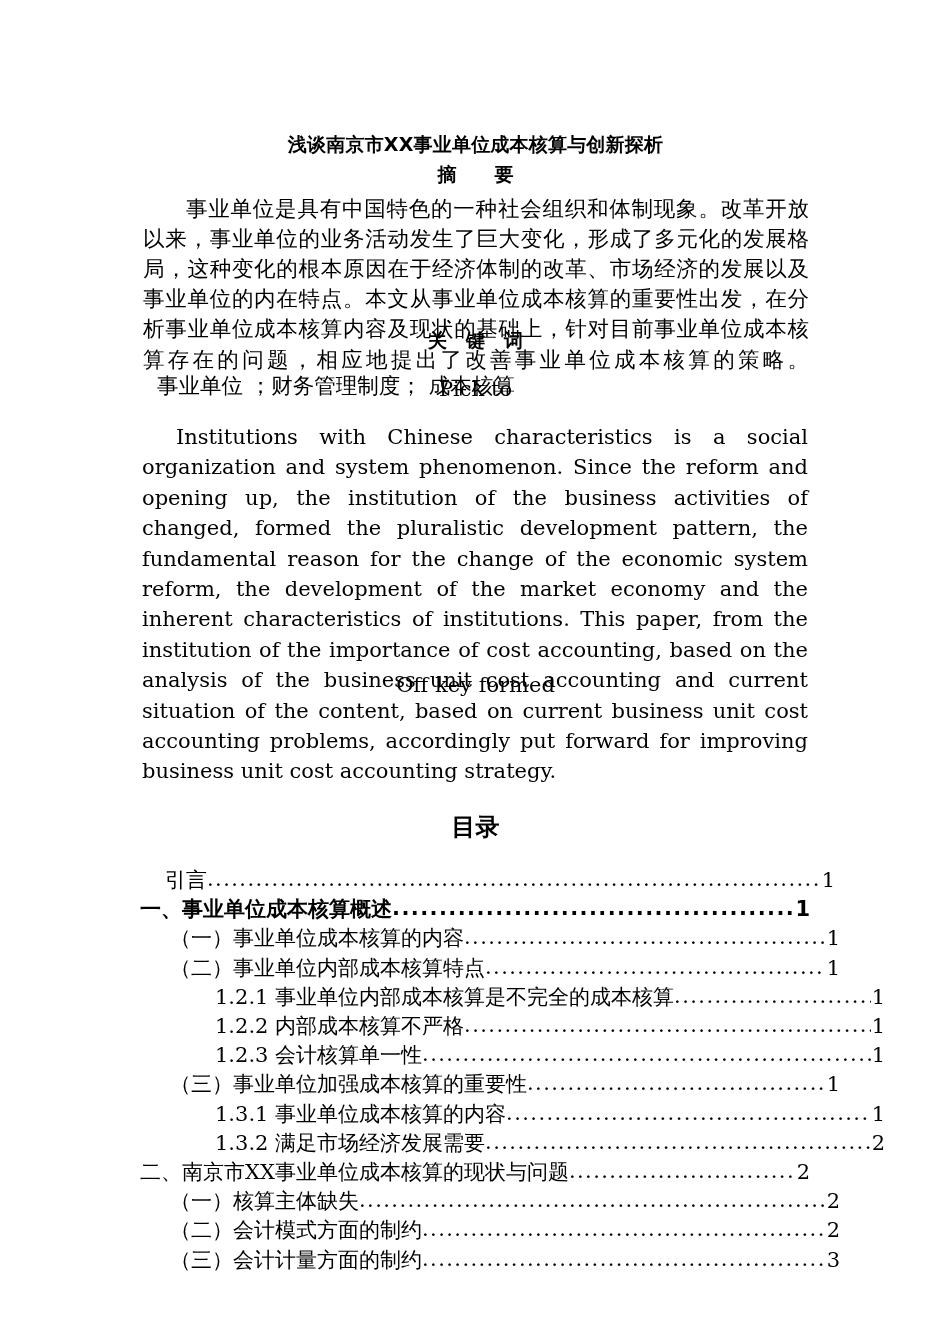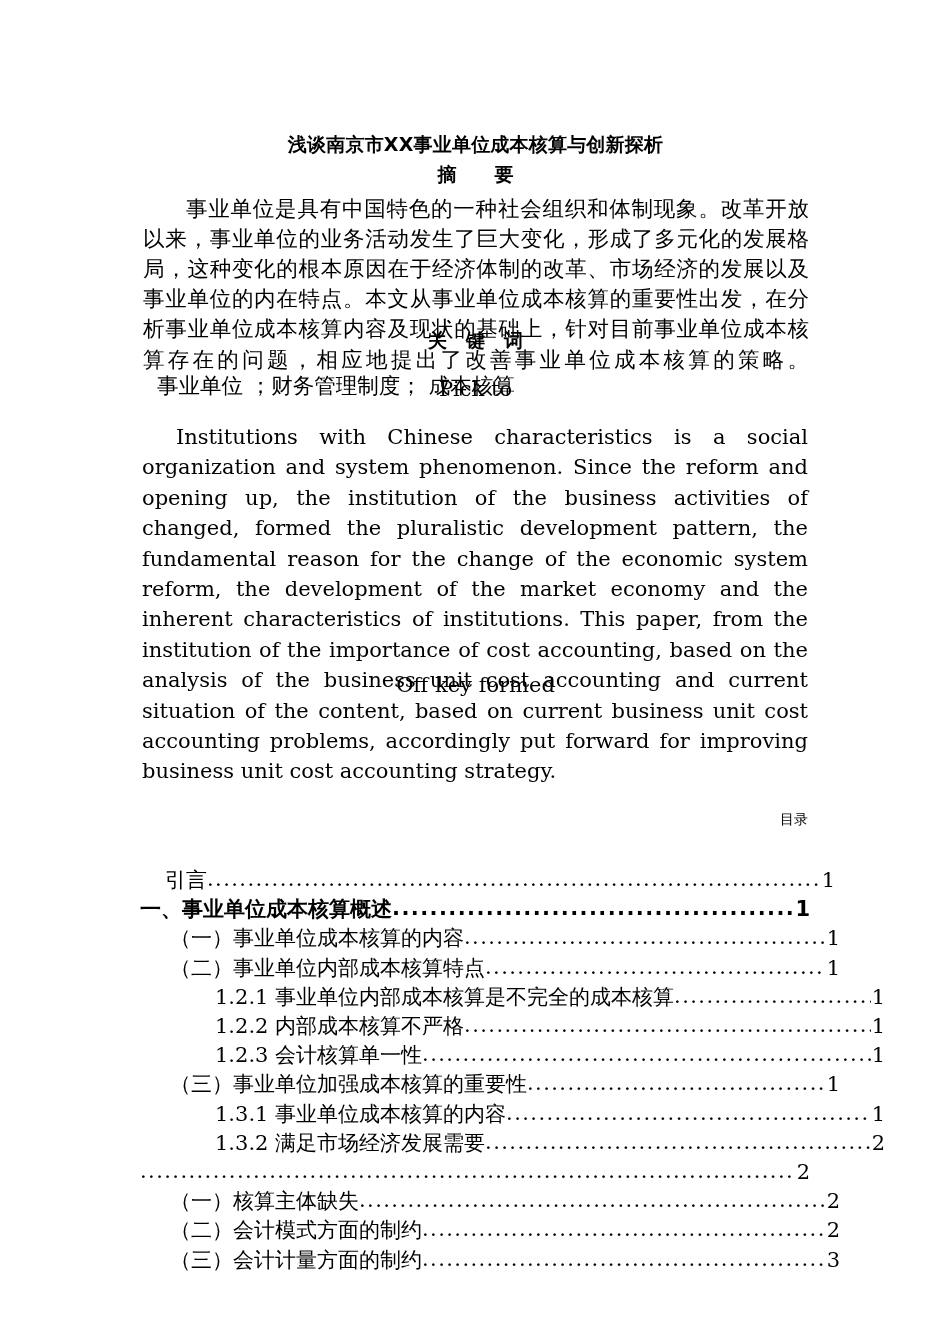--- a/index.html
+++ b/index.html
@@ -111,24 +111,24 @@
     line-height: 28px;
     text-align: left;
   }
 
   
   .toc-title {
     position: absolute;
     left: 143px;
     top: 793px;
     width: 665px;
-    text-align: right;
-    font-family: "DejaVu Sans", "Liberation Sans", sans-serif;
-    font-weight: normal;
-    font-size: 14px;
+    text-align: center;
+    font-family: "DejaVu Sans", "Liberation Sans", sans-serif;
+    font-weight: bold;
+    font-size: 24px;
     line-height: 28px;
   }
 
   .toc {
     position: absolute;
     left: 140px;
     top: 866px;
     width: 670px;
   }
 
@@ -246,20 +246,21 @@
         <span class="t-label">1.3.1 事业单位成本核算的内容</span>
         <span class="t-dots">...........................................................................................................................................</span>
         <span class="t-page">1</span>
       </div>
       <div class="toc-row lv-3">
         <span class="t-label">1.3.2  满足市场经济发展需要</span>
         <span class="t-dots">...........................................................................................................................................</span>
         <span class="t-page">2</span>
       </div>
       <div class="toc-row lv-1">
+        <span class="t-label">二、南京市XX事业单位成本核算的现状与问题</span>
         <span class="t-dots">...........................................................................................................................................</span>
         <span class="t-page">2</span>
       </div>
       <div class="toc-row lv-2">
         <span class="t-label">（一）核算主体缺失</span>
         <span class="t-dots">...........................................................................................................................................</span>
         <span class="t-page">2</span>
       </div>
       <div class="toc-row lv-2">
         <span class="t-label">（二）会计模式方面的制约</span>

